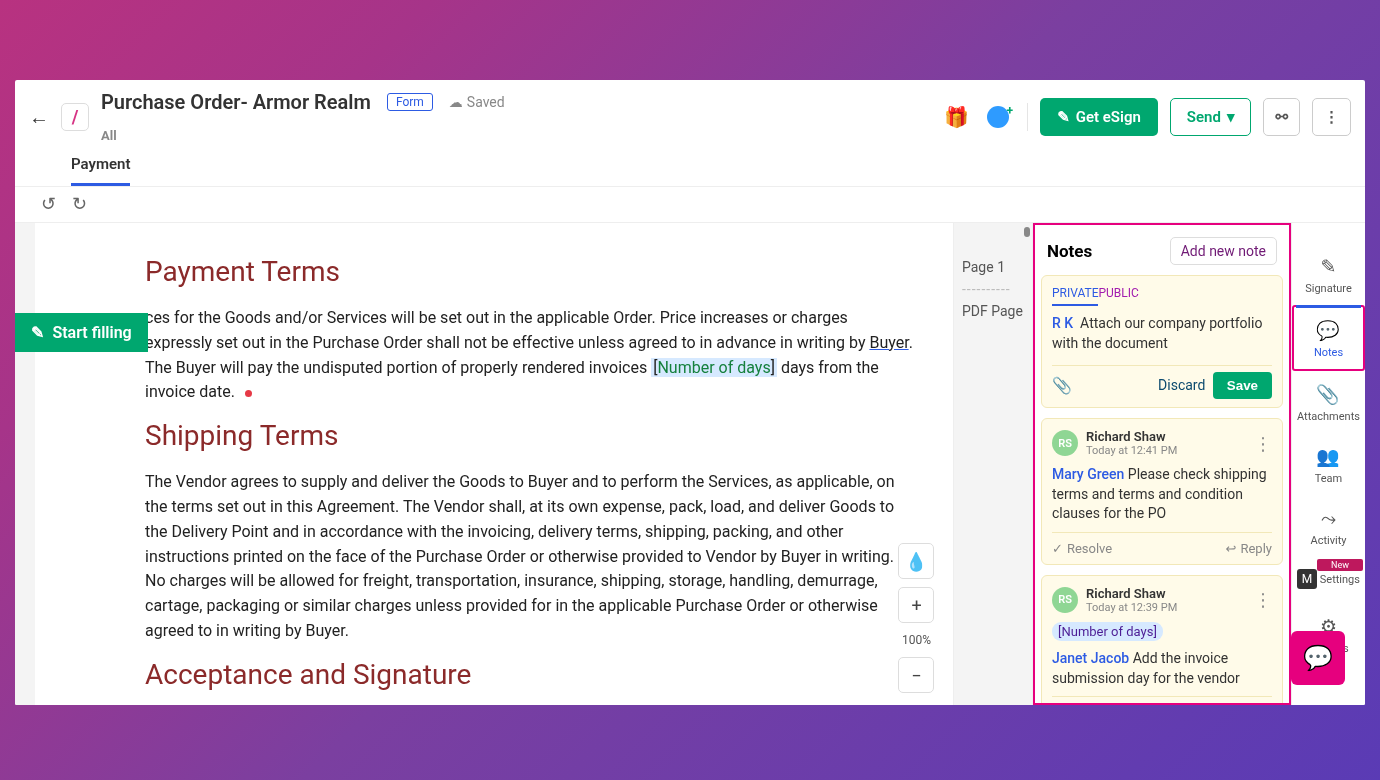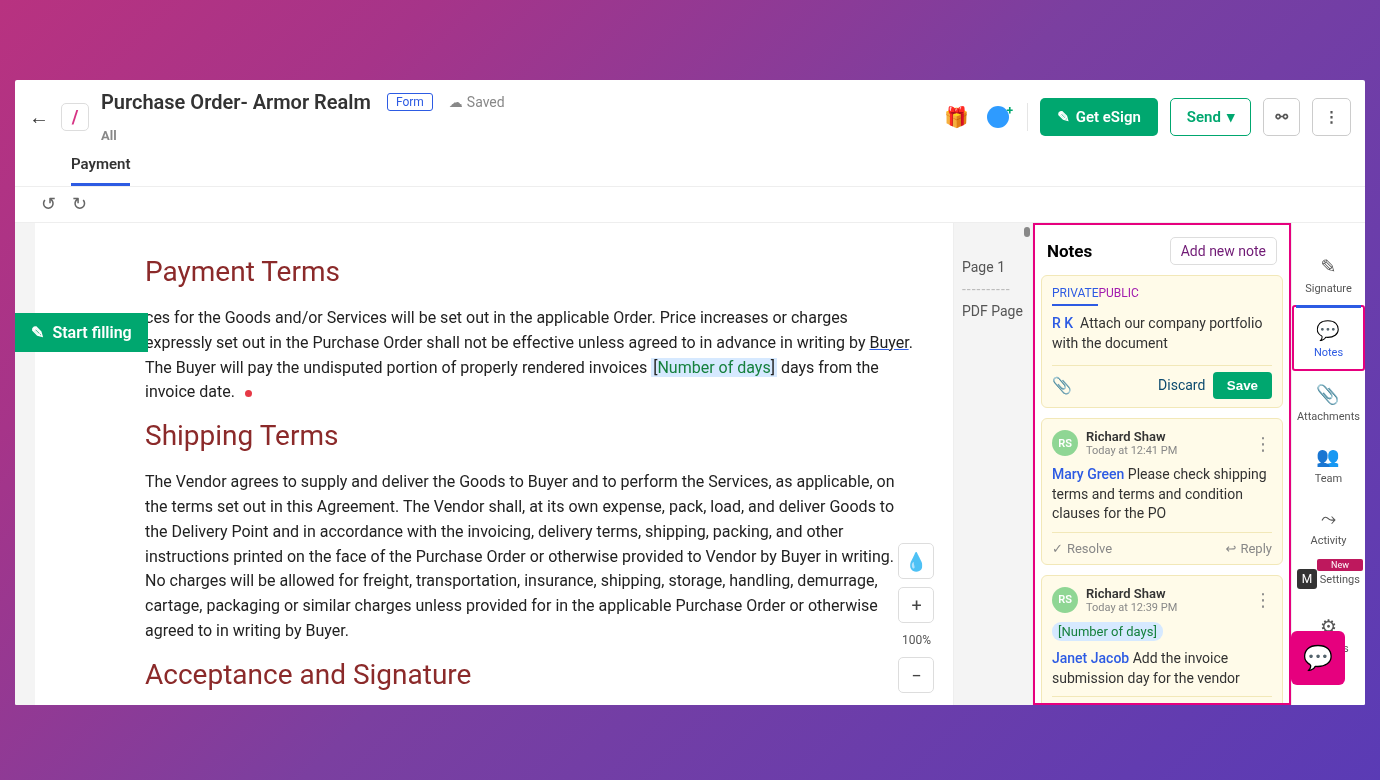--- a/index.html
+++ b/index.html
@@ -122,21 +122,21 @@
   .attach { color:#999; font-size:16px;}
   .discard { color:#0c4a6e; font-size:14px; margin-right:4px; cursor:pointer;}
   .save-btn { background:#00a76f; color:#fff; border:none; border-radius:4px; padding:6px 14px; font-weight:600; cursor:pointer;}
   .note-header { display:flex; align-items:center; gap:8px; }
   .avatar { width:26px; height:26px; border-radius:50%; background:#8fd694; color:#fff; font-size:11px; display:flex; align-items:center; justify-content:center; font-weight:600;}
   .note-meta { flex:1; }
   .note-meta .nm-name { font-weight:600; font-size:13px; color:#333;}
   .note-meta .nm-time { font-size:11px; color:#888;}
   .note-menu { color:#888; font-size:18px; cursor:pointer; line-height:0.4;}
   .mention { color:#2d5be3; font-weight:500;}
-  .ref-pill { background:#d6e9ff; border-radius:9px; padding:2px 6px; margin:8px 0; display:inline-block; font-size:13px; color:#15803d;}
+  .ref-pill { background:#d6e9ff; border-radius:9px; padding:2px 6px; margin:8px 0; display:inline-block; font-size:13px; color:#4c1d95;}
   .note-footer { display:flex; justify-content:space-between; padding:8px 0 8px; border-top:1px solid #f2e8b8; margin-top:8px; font-size:13px; color:#888;}
   .note-footer span { cursor:pointer; display:flex; align-items:center; gap:4px;}
   
   .right-rail {
     width:74px; background:#fff; border-left:1px solid #eee;
     display:flex; flex-direction:column; align-items:center; padding-top:20px; gap:0; position:relative;
   }
   .rail-item {
     width:100%; text-align:center; padding:12px 0 10px; font-size:11px; color:#555; cursor:pointer; position:relative;
   }

